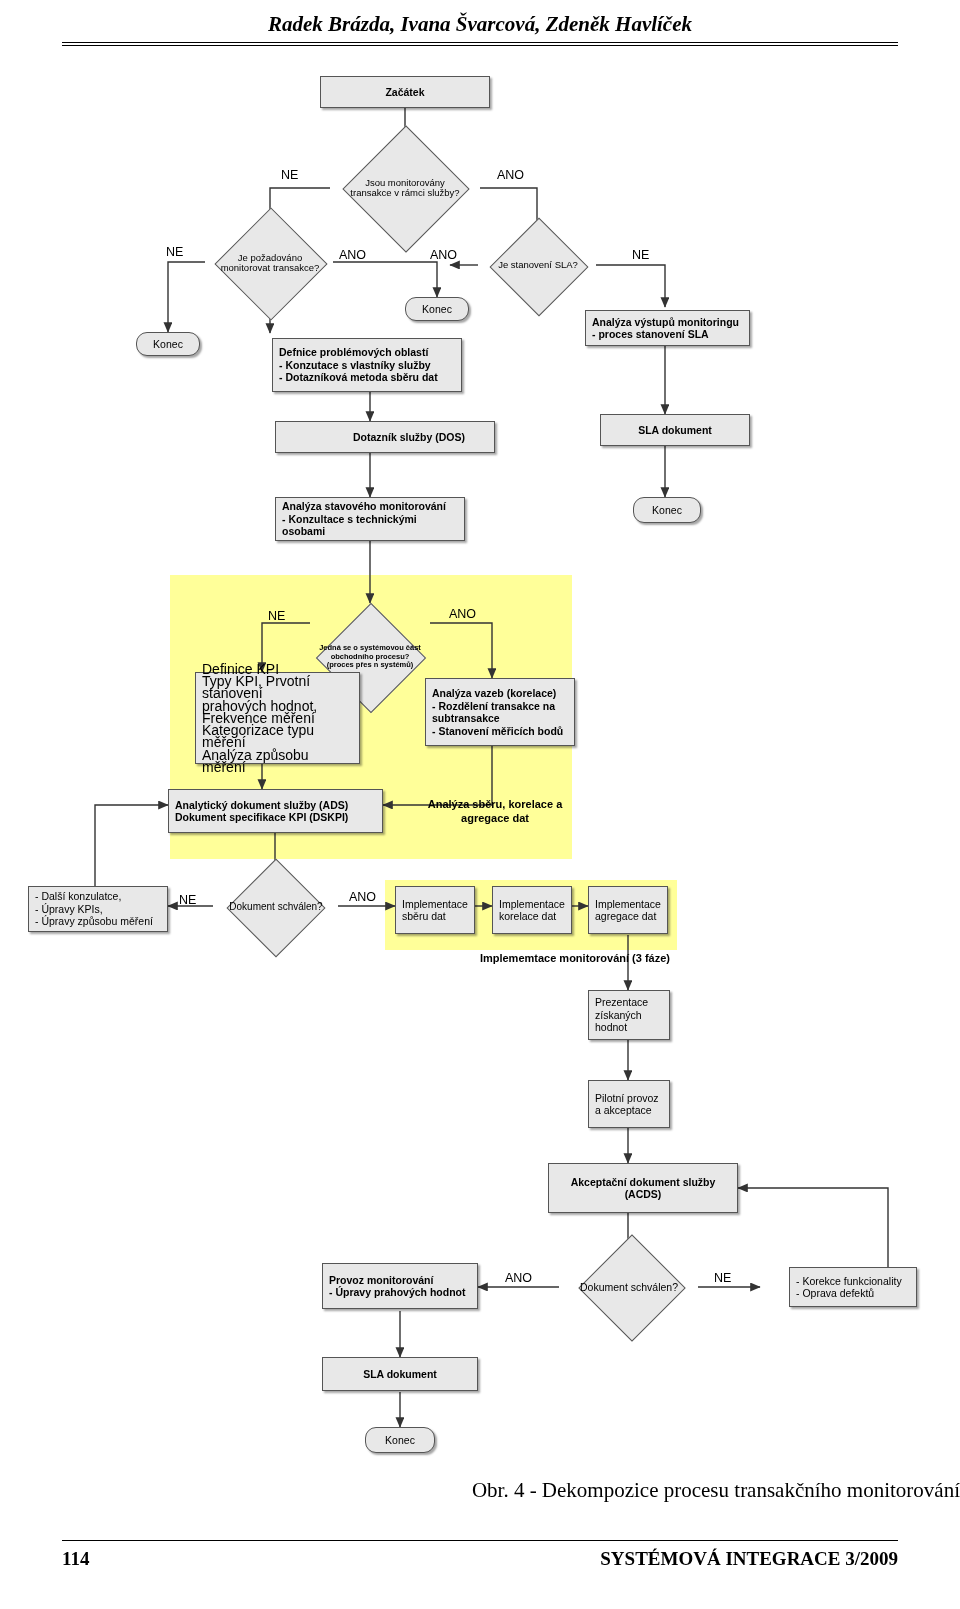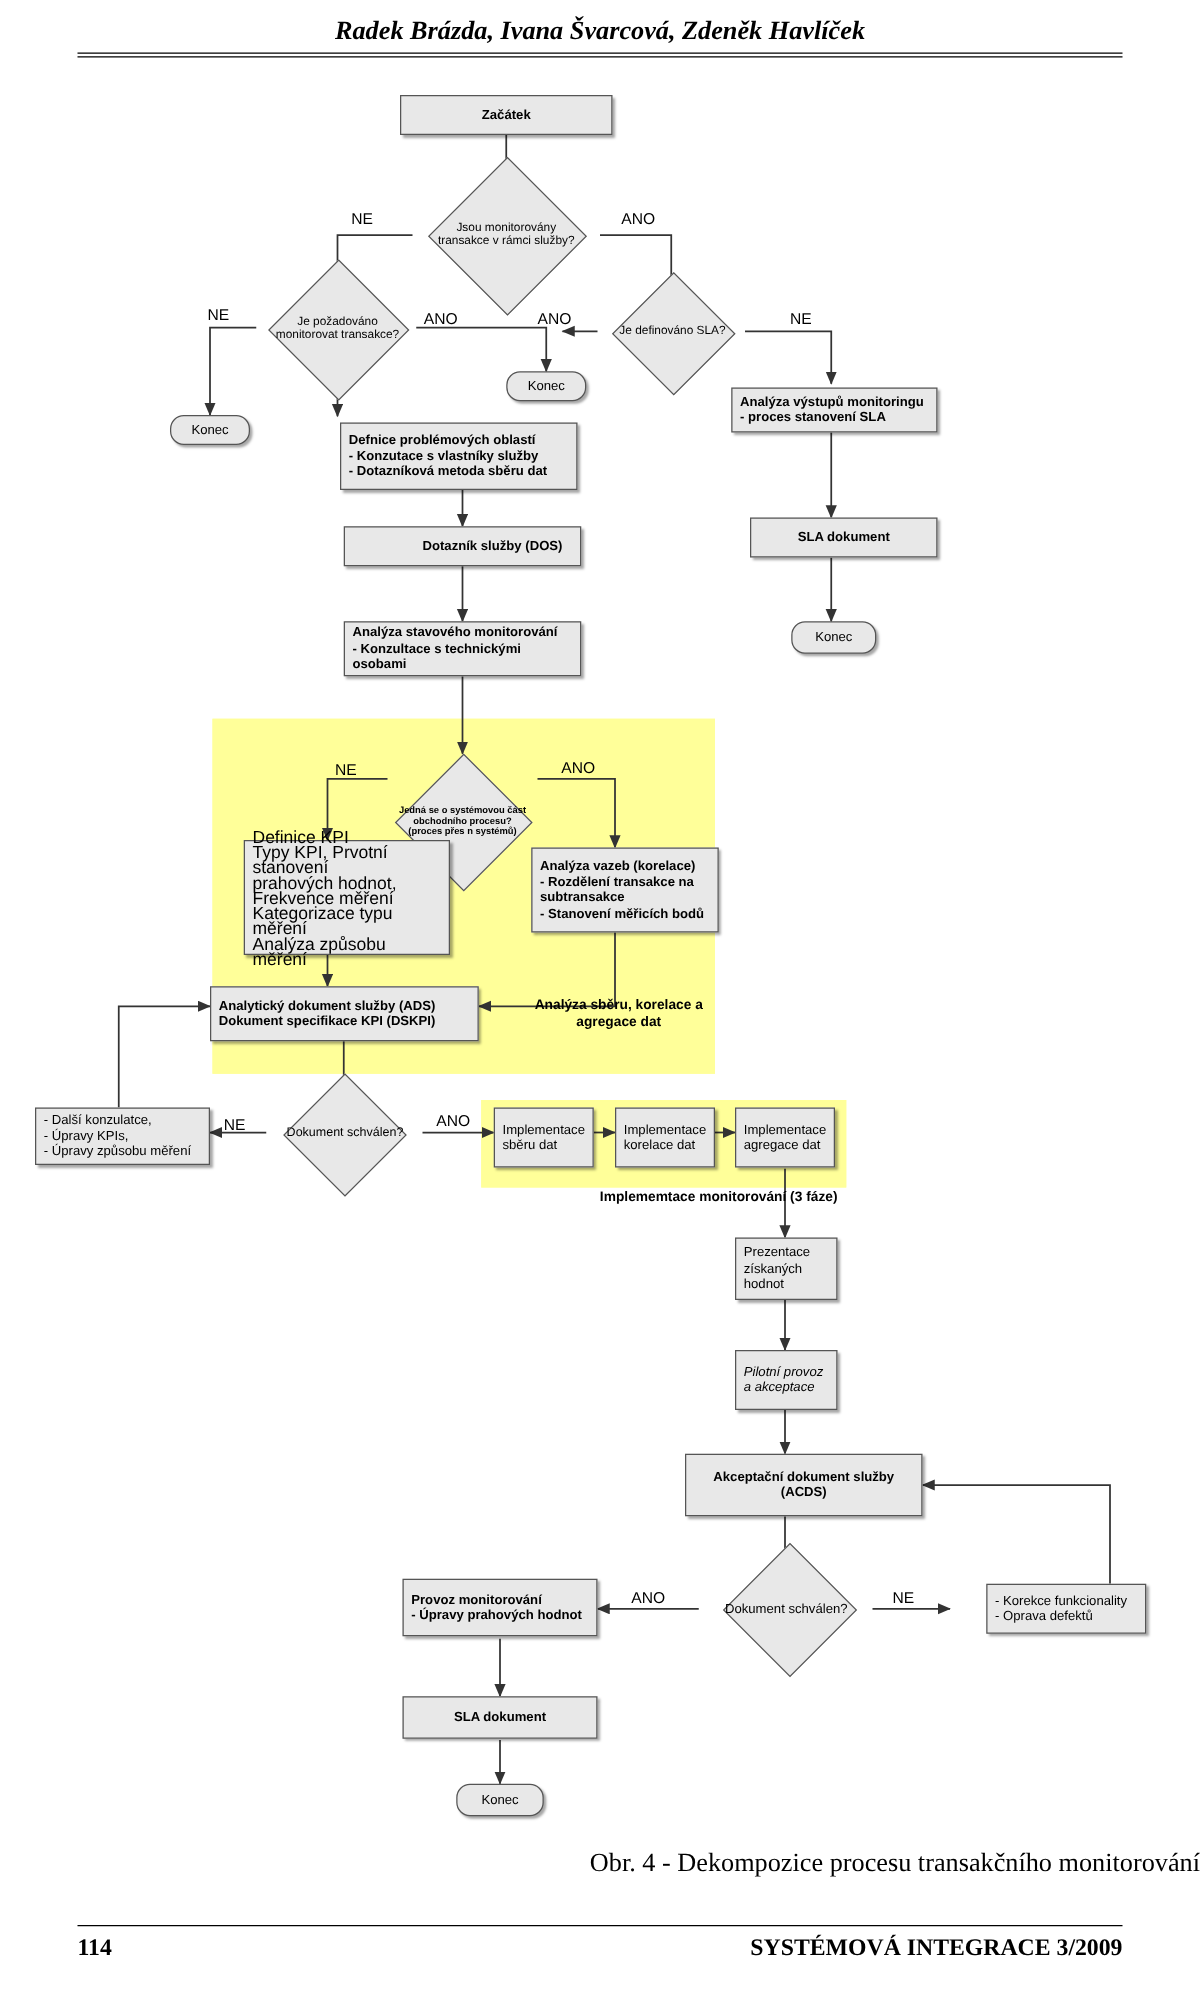--- a/index.html
+++ b/index.html
@@ -165,21 +165,21 @@
   <div class="dia" style="left:205px;top:235px;width:130px;height:56px;">
     <div class="shape" style="left:26px;top:-11px;width:78px;height:78px;"></div>
     <div class="txt" style="white-space:pre-line;">Je požadováno
 monitorovat transakce?</div>
   </div>
   <div class="lbl" style="left:166px;top:245px;">NE</div>
   <div class="lbl" style="left:339px;top:248px;">ANO</div>
 
   <div class="dia" style="left:478px;top:238px;width:120px;height:54px;">
     <div class="shape" style="left:26px;top:-6px;width:68px;height:68px;"></div>
-    <div class="txt">Je definováno SLA?</div>
+    <div class="txt">Je stanovení SLA?</div>
   </div>
   <div class="lbl" style="left:430px;top:248px;">ANO</div>
   <div class="lbl" style="left:632px;top:248px;">NE</div>
 
   <div class="term" style="left:405px;top:297px;width:64px;height:24px;">
     <span>Konec</span>
   </div>
   <div class="term" style="left:136px;top:332px;width:64px;height:24px;">
     <span>Konec</span>
   </div>
@@ -188,21 +188,21 @@
     <div class="inner" style="white-space:pre-line;">Defnice problémových oblastí
 - Konzutace s vlastníky služby
 - Dotazníková metoda sběru dat</div>
   </div>
 
   <div class="node bold" style="left:585px;top:310px;width:165px;height:36px;">
     <div class="inner" style="white-space:pre-line;">Analýza výstupů monitoringu
 - proces stanovení SLA</div>
   </div>
 
-  <div class="node center bold" style="left:275px;top:421px;width:190px;height:32px;padding-left:48px;">
+  <div class="node center bold" style="left:275px;top:421px;width:220px;height:32px;padding-left:48px;">
     <div class="inner">Dotazník služby (DOS)</div>
   </div>
 
   <div class="node center bold" style="left:600px;top:414px;width:150px;height:32px;">
     <div class="inner">SLA dokument</div>
   </div>
 
   <div class="node bold" style="left:275px;top:497px;width:190px;height:44px;">
     <div class="inner" style="white-space:pre-line;">Analýza stavového monitorování
 - Konzultace s technickými osobami</div>
@@ -272,21 +272,21 @@
   </div>
 
   <div class="lbl" style="left:400px;top:952px;width:270px;text-align:right;font-size:11px;font-weight:bold;">Implememtace monitorování (3 fáze)</div>
 
   <div class="node" style="left:588px;top:990px;width:82px;height:50px;align-items:center;">
     <div class="inner" style="white-space:pre-line;">Prezentace
 získaných
 hodnot</div>
   </div>
 
-  <div class="node" style="left:588px;top:1080px;width:82px;height:48px;font-style:italic;">
+  <div class="node" style="left:588px;top:1080px;width:82px;height:48px;">
     <div class="inner" style="white-space:pre-line;">Pilotní provoz
 a akceptace</div>
   </div>
 
   <div class="node center bold" style="left:548px;top:1163px;width:190px;height:50px;">
     <div class="inner" style="white-space:pre-line;">Akceptační dokument služby
 (ACDS)</div>
   </div>
 
   <div class="node bold" style="left:322px;top:1263px;width:156px;height:46px;">

